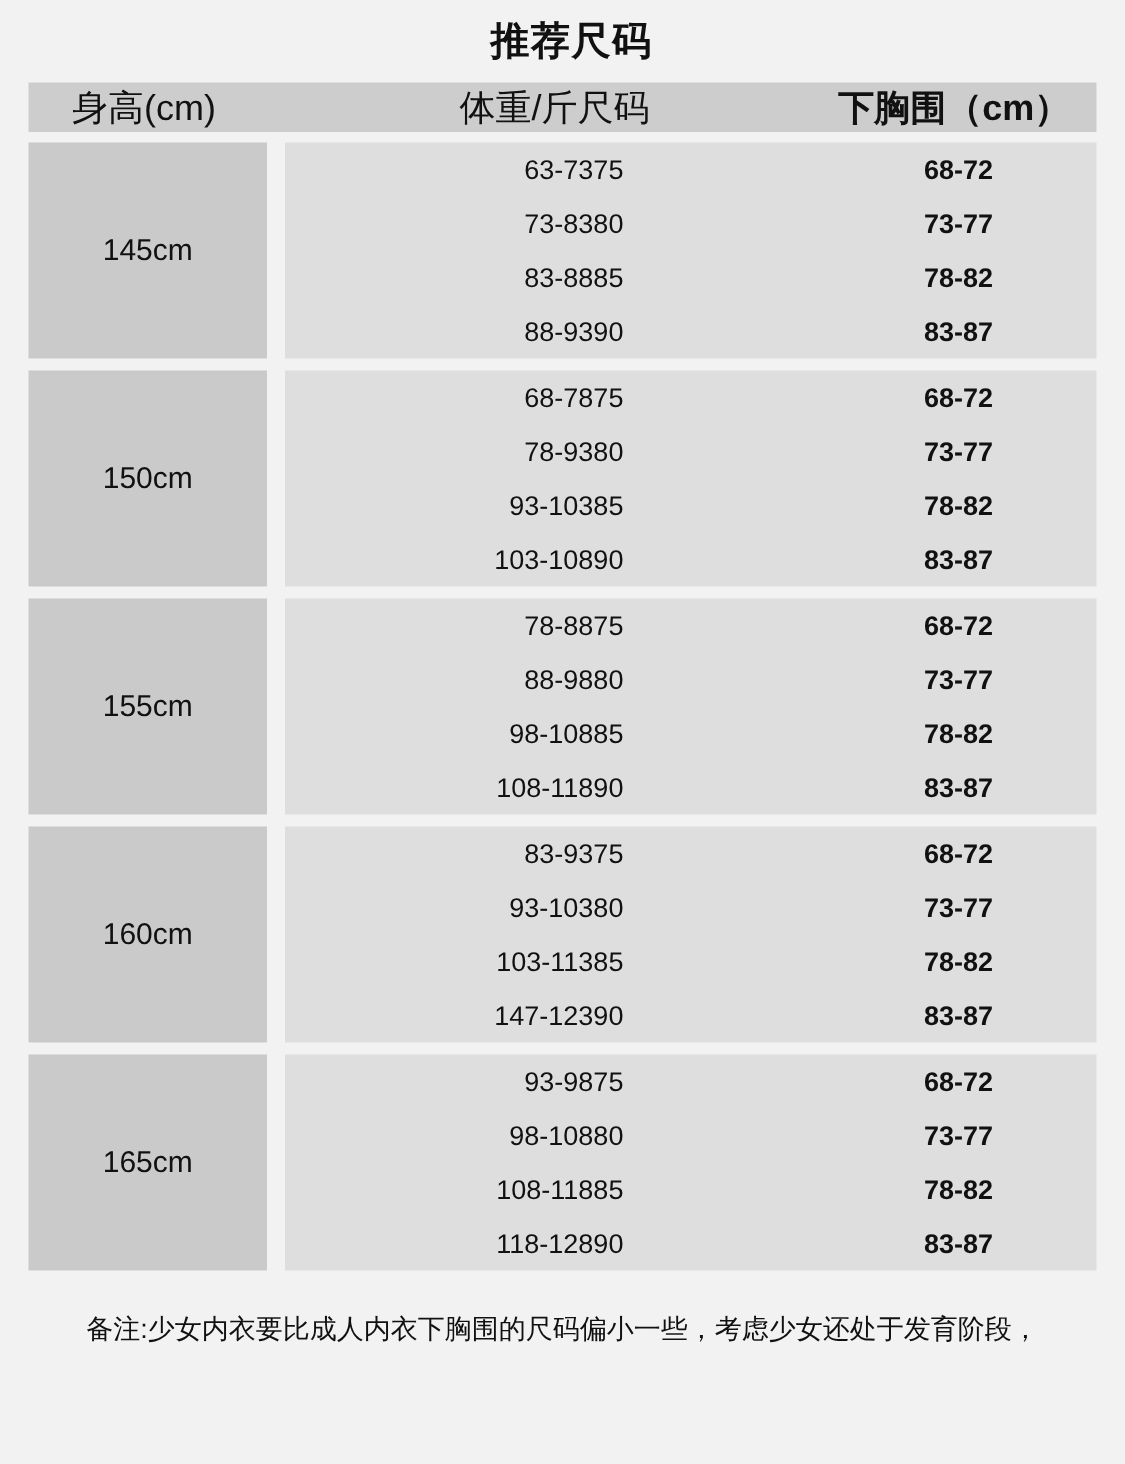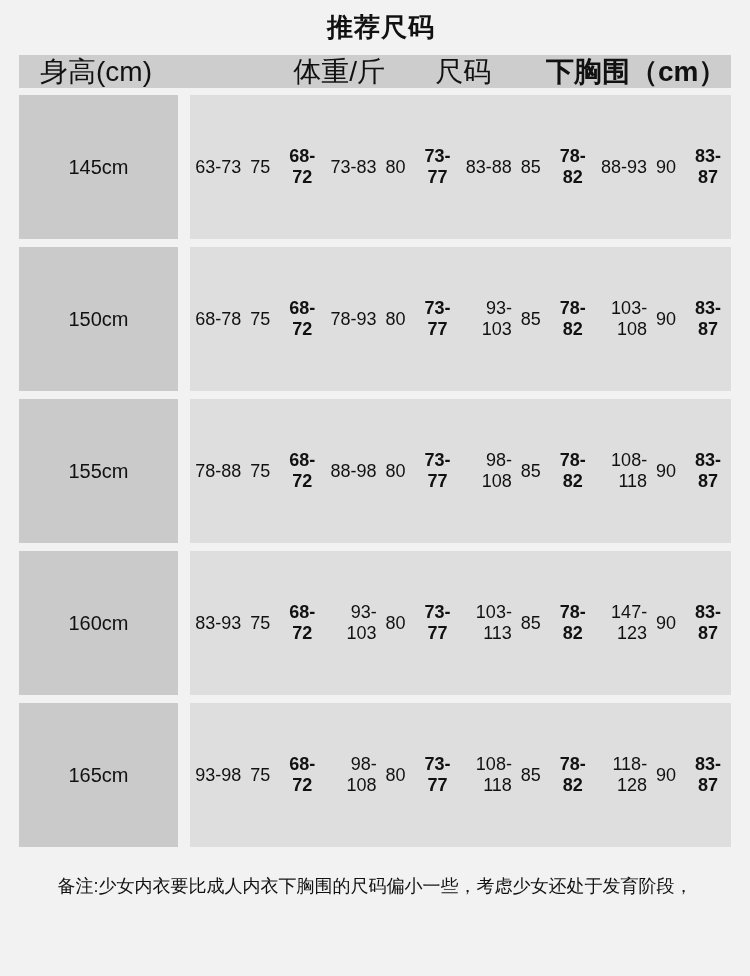--- a/index.html
+++ b/index.html
@@ -30,47 +30,47 @@
     font-size: 26px;
     font-weight: bold;
     letter-spacing: 1px;
   }
   .size-table { margin: 0 19px; }
   .header-row {
     height: 33px;
     background: var(--header-bg);
     display: flex;
     align-items: center;
-    font-size: 28px;
+    font-size: 24px;
   }
   .hcell-height { width: 154px; text-align: center; }
   .header-right { flex: 1; display: flex; }
   .col-weight   { width: 38%; text-align: right; }
-  .col-size     { width: 28%; text-align: center; }
+  .col-size     { width: 28%; }
   .col-underbust{ width: 34%; text-align: center; font-weight: bold; }
   .table-body { margin-top: 7px; }
   .group {
     display: flex;
     height: 144px;
     margin-bottom: 8px;
   }
   .height-cell {
     width: 159px;
     margin-right: 12px;
     background: var(--height-cell-bg);
     display: flex;
     align-items: center;
     justify-content: center;
     font-size: 20px;
   }
   .data-rows {
     flex: 1;
     background: var(--data-block-bg);
     display: flex;
-    flex-direction: row;
+    flex-direction: column;
   }
   .data-row {
     flex: 1;
     display: flex;
     align-items: center;
     font-size: 18px;
   }
   .note {
     margin: 26px auto 0;
     width: 700px;

